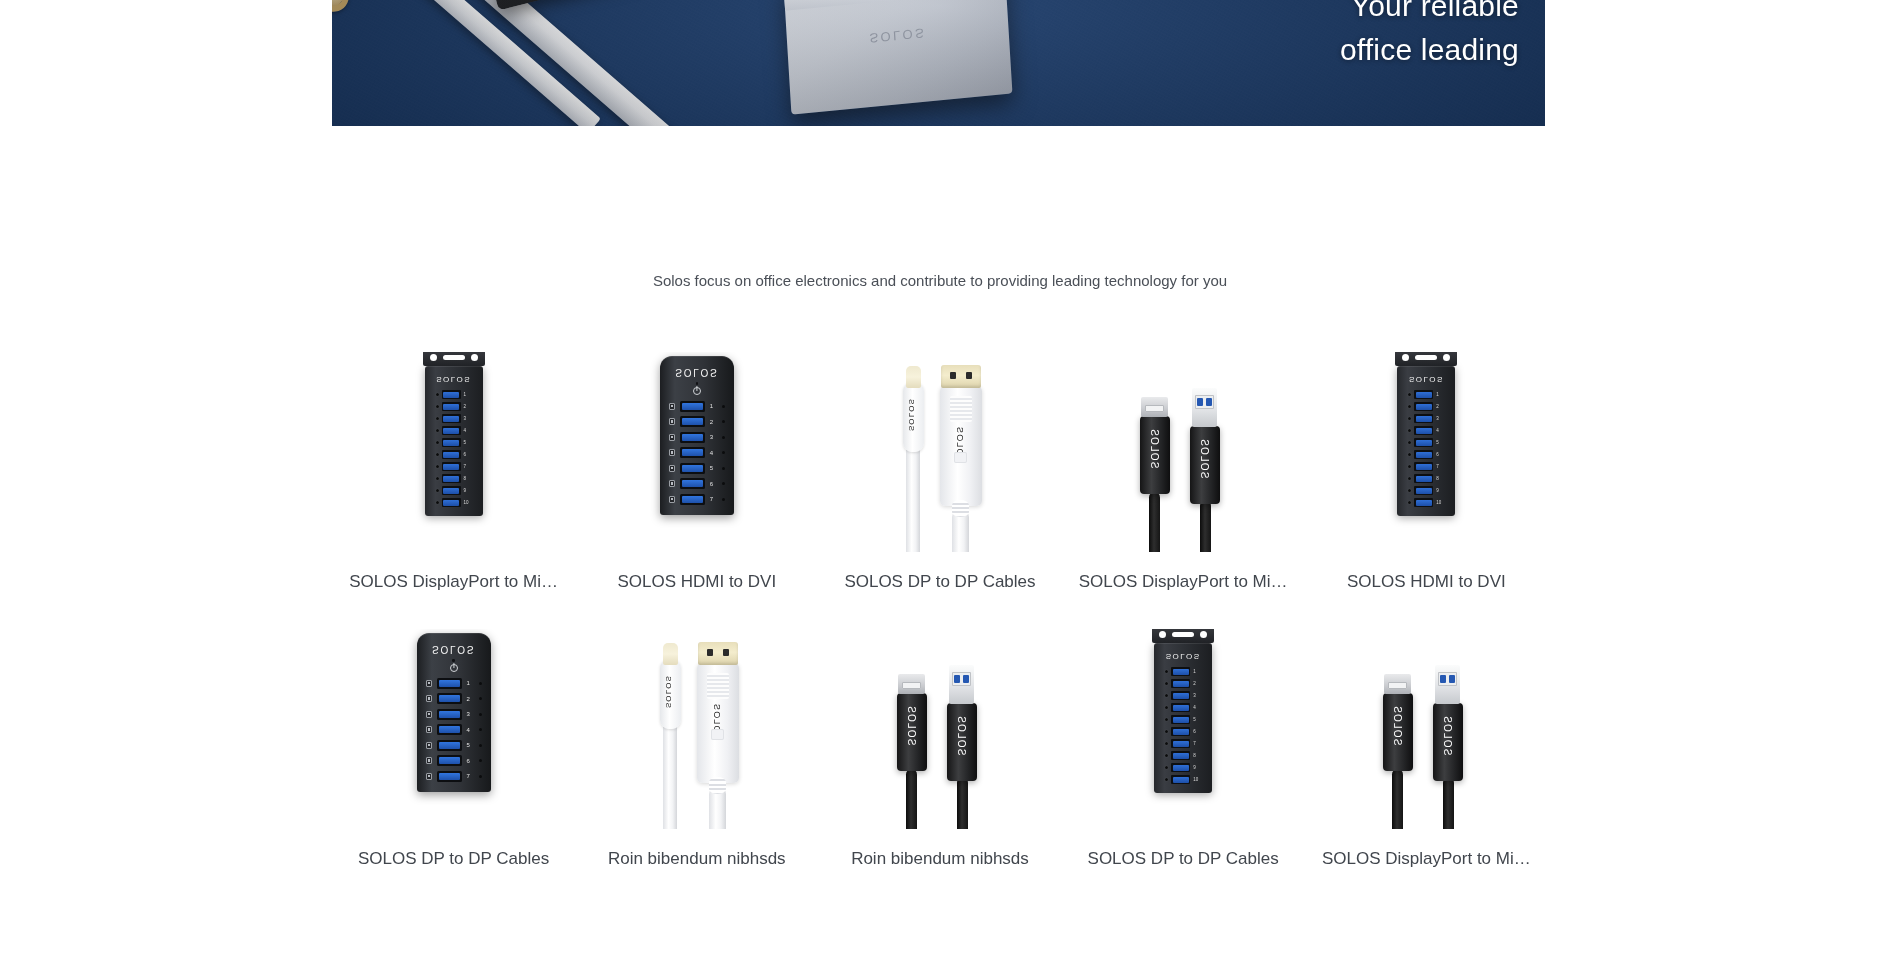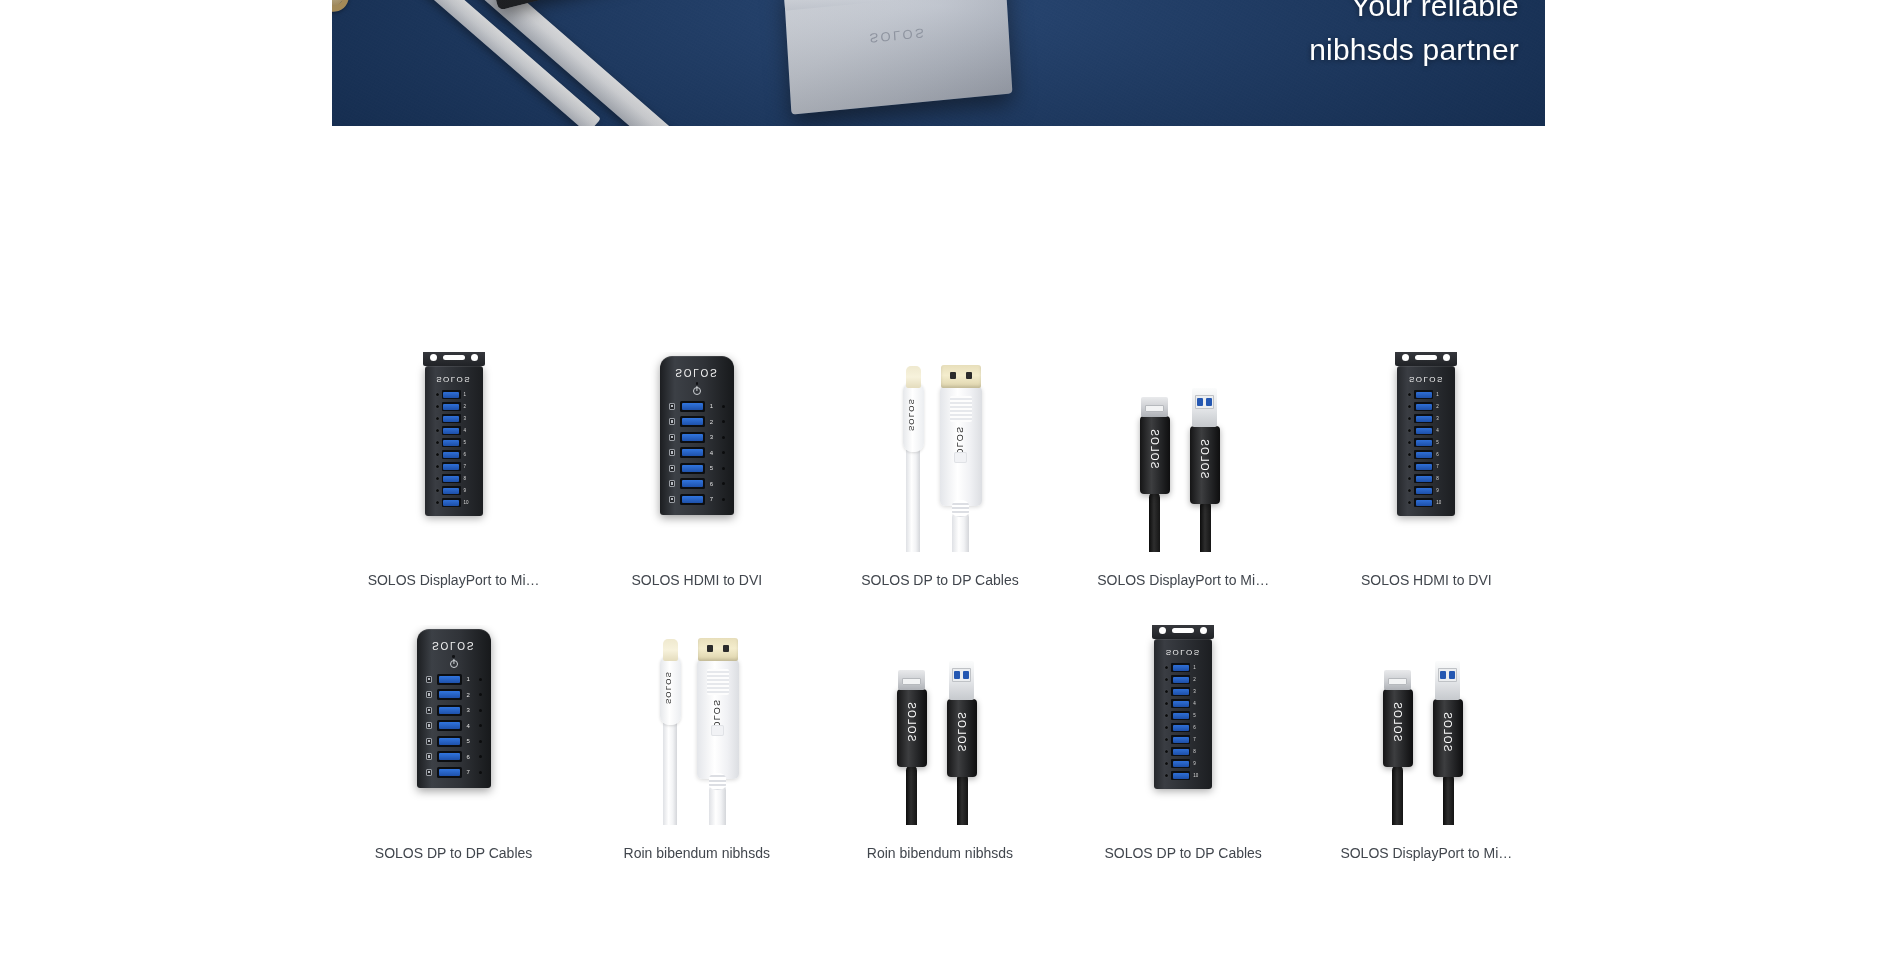--- a/index.html
+++ b/index.html
@@ -151,21 +151,21 @@
   }
   .thumb {
     width: 200px; height: 200px;
     position: relative;
     overflow: hidden;
     display:flex; align-items:flex-start; justify-content:center;
     background: #fff;
   }
   .caption {
     margin-top: 20px;
-    font-size: 14px;
+    font-size: 17px;
     color: #41464d;
     text-align: left;
     white-space: nowrap;
     font-weight: 400;
   }
 
   
   .art { position:relative; }
 
   
@@ -364,24 +364,25 @@
     <div class="card">
 
       <div class="stripe-head"></div>
       <div class="brand">SOLOS</div>
     </div>
 
     <div class="hero-vignette"></div>
 
     <div class="hero-text">
       <div>Your reliable</div>
-      <div>nibhsds partner</div>
+      <div>office leading</div>
     </div>
   </div>
 
+  <div class="sec-sub">Solos focus on office electronics and contribute to providing leading technology for you</div>
 
   <div class="grid">
 
     <div class="row">
       <div class="cell">
         <div class="thumb">
             <div class="art hub-ind" style="margin-top: -3px;">
               <div class="bracket">
                 <span class="sh shl"></span>
                 <span class="slot"></span>

